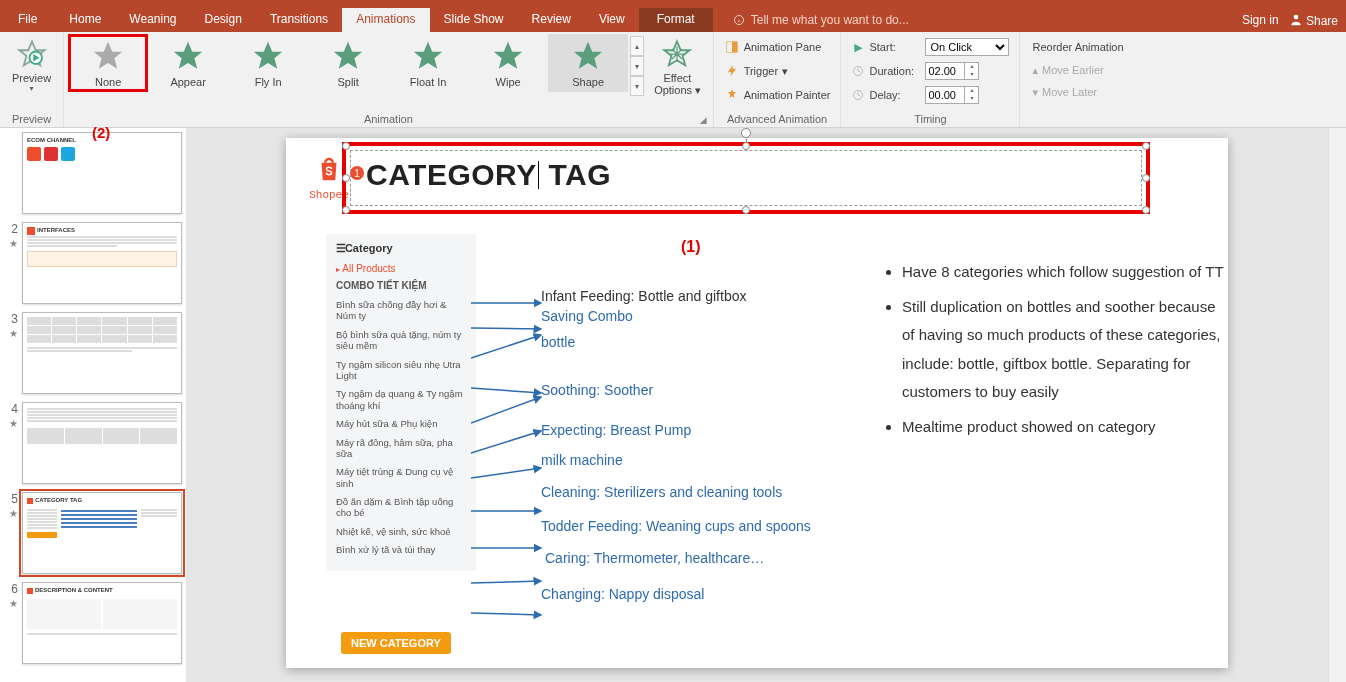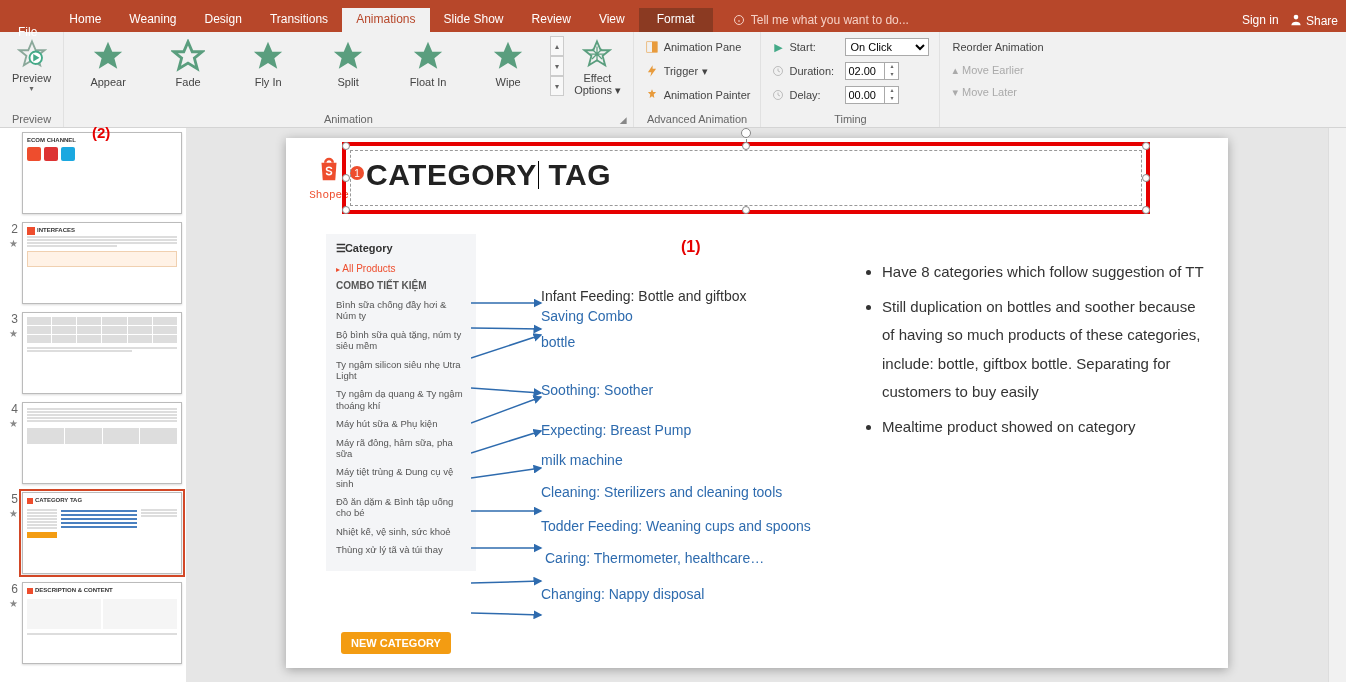--- a/index.html
+++ b/index.html
@@ -4,21 +4,21 @@
 <style>
   * { margin: 0; padding: 0; box-sizing: border-box; font-family: "Segoe UI", Tahoma, sans-serif; }
   body { background: #fff; width: 1346px; height: 682px; overflow: hidden; font-size: 12px; color: #444; }
 
   
   .titlebar { height: 8px; background: #B7472A; }
 
   
   .ribbon-tabs { display: flex; align-items: stretch; background: #B7472A; color: #fff; height: 24px; font-size: 12px; }
   .ribbon-tabs .tab { padding: 4px 14px; cursor: pointer; white-space: nowrap; }
-  .ribbon-tabs .tab.file { background: #B7472A; padding: 4px 18px; margin-top: 13px; }
+  .ribbon-tabs .tab.file { background: #B7472A; padding: 4px 18px; }
   .ribbon-tabs .tab.active { background: #F1F1F1; color: #B7472A; }
   .ribbon-tabs .tab.format { background: #8B3A22; padding: 4px 18px; }
   .ribbon-tabs .spacer { flex: 1; display: flex; align-items: center; padding-left: 20px; color: #f5d0c5; }
   .ribbon-tabs .spacer svg { margin-right: 6px; }
   .ribbon-tabs .right { display: flex; align-items: center; padding-right: 8px; gap: 10px; }
   .ribbon-tabs .right .share svg { vertical-align: -2px; }
 
   
   .ribbon { display: flex; background: #F1F1F1; border-bottom: 1px solid #d4d4d4; height: 96px; }
   .ribbon .group { display: flex; flex-direction: column; padding: 2px 4px 0 4px; border-right: 1px solid #e1e1e1; }
@@ -101,21 +101,21 @@
   .cat-panel .all { color: #EE4D2D; font-size: 10px; margin-bottom: 6px; }
   .cat-panel .all::before { content: "▸ "; font-size: 8px; }
   .cat-panel .item { margin-bottom: 7px; line-height: 1.2; font-size: 9.5px; }
   .cat-panel .combo { font-weight: bold; font-size: 10px; }
 
   .arrow-svg { position: absolute; left: 185px; top: 155px; width: 80px; height: 370px; }
   .maps { position: absolute; left: 255px; top: 150px; font-size: 14px; color: #2E6BAE; display: flex; flex-direction: column; }
   .maps div:first-child { color: #333; }
   .maps div { white-space: nowrap; }
 
-  .bullets { position: absolute; right: 24px; top: 120px; width: 340px; font-size: 15px; color: #333; line-height: 1.9; }
+  .bullets { position: absolute; right: 4px; top: 120px; width: 340px; font-size: 15px; color: #333; line-height: 1.9; }
   .bullets li { margin-bottom: 6px; list-style: disc; margin-left: 18px; }
 
   .new-cat { position: absolute; left: 55px; bottom: 14px; background: #F39C12; color: #fff; font-size: 11px; font-weight: bold; padding: 5px 10px; border-radius: 3px; }
 
   .vscroll { width: 18px; background: #f1f1f1; border-left: 1px solid #ddd; }
 </style>
 </head>
 <body>
 
 <div class="titlebar"></div>
@@ -164,67 +164,75 @@
         </span>
         <span class="cap">Preview</span>
         <span class="caret">▾</span>
       </div>
     </div>
     <div class="label">Preview</div>
   </div>
 
   <div class="group" style="flex:0 0 auto">
     <div class="row">
+      <div class="anim-item selected-none">
+        <span class="star">
+            <svg width="34" height="34" viewBox="0 0 24 24">
+              <polygon points="12,2 15,9 22,9 16.5,13.5 18.5,21 12,17 5.5,21 7.5,13.5 2,9 9,9" fill="#aaa"></polygon>
+            </svg>
+          </span>
+        <span class="cap">None</span>
+      </div>
       <div class="anim-item">
         <span class="star">
             <svg width="34" height="34" viewBox="0 0 24 24">
               <polygon points="12,2 15,9 22,9 16.5,13.5 18.5,21 12,17 5.5,21 7.5,13.5 2,9 9,9" fill="#5a9e7e"></polygon>
             </svg>
           </span>
         <span class="cap">Appear</span>
       </div>
       <div class="anim-item">
         <span class="star">
             <svg width="34" height="34" viewBox="0 0 24 24">
-              <polygon points="12,2 15,9 22,9 16.5,13.5 18.5,21 12,17 5.5,21 7.5,13.5 2,9 9,9" fill="none" stroke="#5a9e7e" stroke-width="2"></polygon>
-            </svg>
-          </span>
-        <span class="cap">Fade</span>
+              <polygon points="12,2 15,9 22,9 16.5,13.5 18.5,21 12,17 5.5,21 7.5,13.5 2,9 9,9" fill="#5a9e7e"></polygon>
+            </svg>
+          </span>
+        <span class="cap">Fly In</span>
       </div>
       <div class="anim-item">
         <span class="star">
             <svg width="34" height="34" viewBox="0 0 24 24">
               <polygon points="12,2 15,9 22,9 16.5,13.5 18.5,21 12,17 5.5,21 7.5,13.5 2,9 9,9" fill="#5a9e7e"></polygon>
             </svg>
           </span>
-        <span class="cap">Fly In</span>
+        <span class="cap">Split</span>
       </div>
       <div class="anim-item">
         <span class="star">
             <svg width="34" height="34" viewBox="0 0 24 24">
               <polygon points="12,2 15,9 22,9 16.5,13.5 18.5,21 12,17 5.5,21 7.5,13.5 2,9 9,9" fill="#5a9e7e"></polygon>
             </svg>
           </span>
-        <span class="cap">Split</span>
+        <span class="cap">Float In</span>
       </div>
       <div class="anim-item">
         <span class="star">
             <svg width="34" height="34" viewBox="0 0 24 24">
               <polygon points="12,2 15,9 22,9 16.5,13.5 18.5,21 12,17 5.5,21 7.5,13.5 2,9 9,9" fill="#5a9e7e"></polygon>
             </svg>
           </span>
-        <span class="cap">Float In</span>
-      </div>
-      <div class="anim-item">
+        <span class="cap">Wipe</span>
+      </div>
+      <div class="anim-item active-shape">
         <span class="star">
             <svg width="34" height="34" viewBox="0 0 24 24">
               <polygon points="12,2 15,9 22,9 16.5,13.5 18.5,21 12,17 5.5,21 7.5,13.5 2,9 9,9" fill="#5a9e7e"></polygon>
             </svg>
           </span>
-        <span class="cap">Wipe</span>
+        <span class="cap">Shape</span>
       </div>
       <div class="gallery-scroll">
         <div>▴</div>
         <div>▾</div>
         <div>▾</div>
       </div>
       <div class="big-btn" style="min-width:60px">
         <span class="icon">
           <svg width="30" height="30" viewBox="0 0 24 24">
               <polygon points="12,2 15,9 22,9 16.5,13.5 18.5,21 12,17 5.5,21 7.5,13.5 2,9 9,9" fill="none" stroke="#5a9e7e" stroke-width="1.5"></polygon>
@@ -510,21 +518,21 @@
         <div class="item combo">COMBO TIẾT KIỆM</div>
         <div class="item">Bình sữa chống đầy hơi &amp; Núm ty</div>
         <div class="item">Bộ bình sữa quà tặng, núm ty siêu mềm</div>
         <div class="item">Ty ngậm silicon siêu nhẹ Utra Light</div>
         <div class="item">Ty ngậm dạ quang &amp; Ty ngậm thoáng khí</div>
         <div class="item">Máy hút sữa &amp; Phụ kiện</div>
         <div class="item">Máy rã đông, hâm sữa, pha sữa</div>
         <div class="item">Máy tiệt trùng &amp; Dung cụ vệ sinh</div>
         <div class="item">Đồ ăn dặm &amp; Bình tập uống cho bé</div>
         <div class="item">Nhiệt kế, vệ sinh, sức khoẻ</div>
-        <div class="item">Thùng xử lý tã và túi thay</div>
+        <div class="item">Bình xử lý tã và túi thay</div>
       </div>
 
       <svg class="arrow-svg">
         <defs>
             <marker id="ah" markerWidth="6" markerHeight="6" refX="5" refY="3" orient="auto">
               <path d="M0,0 L6,3 L0,6 z" fill="#2E6BAE"></path>
             </marker>
           </defs>
         <g stroke="#2E6BAE" stroke-width="1.5" fill="none" marker-end="url(#ah)">
           <line x1="0" y1="10" x2="70" y2="10"></line>

